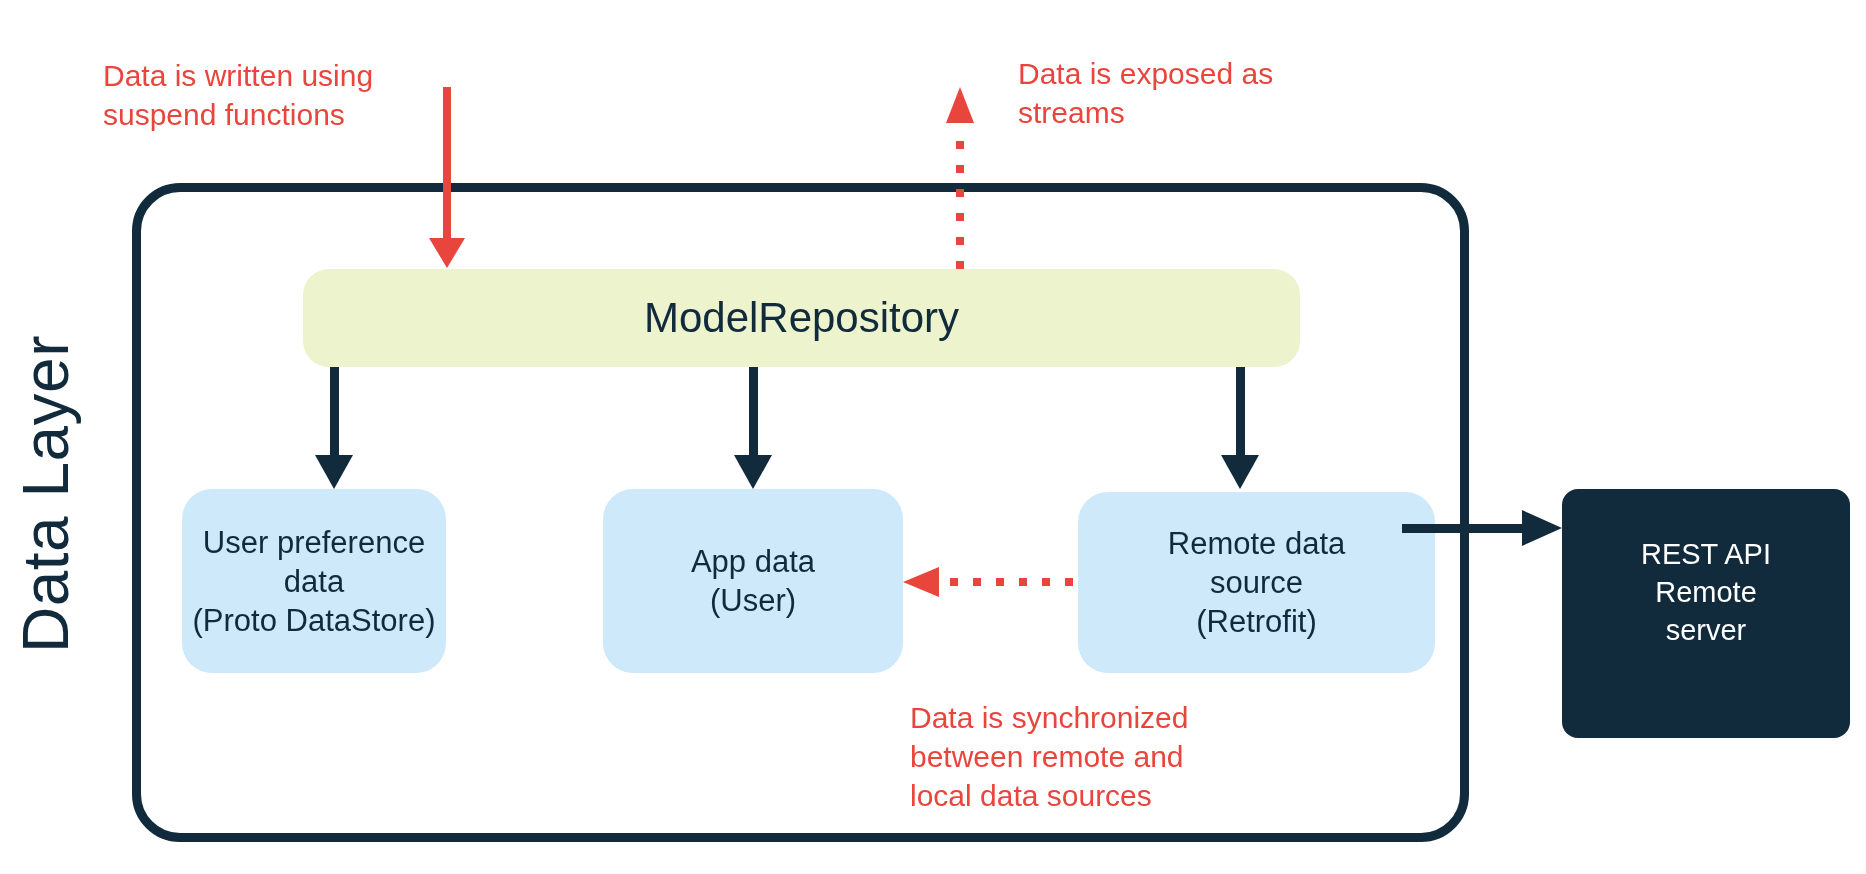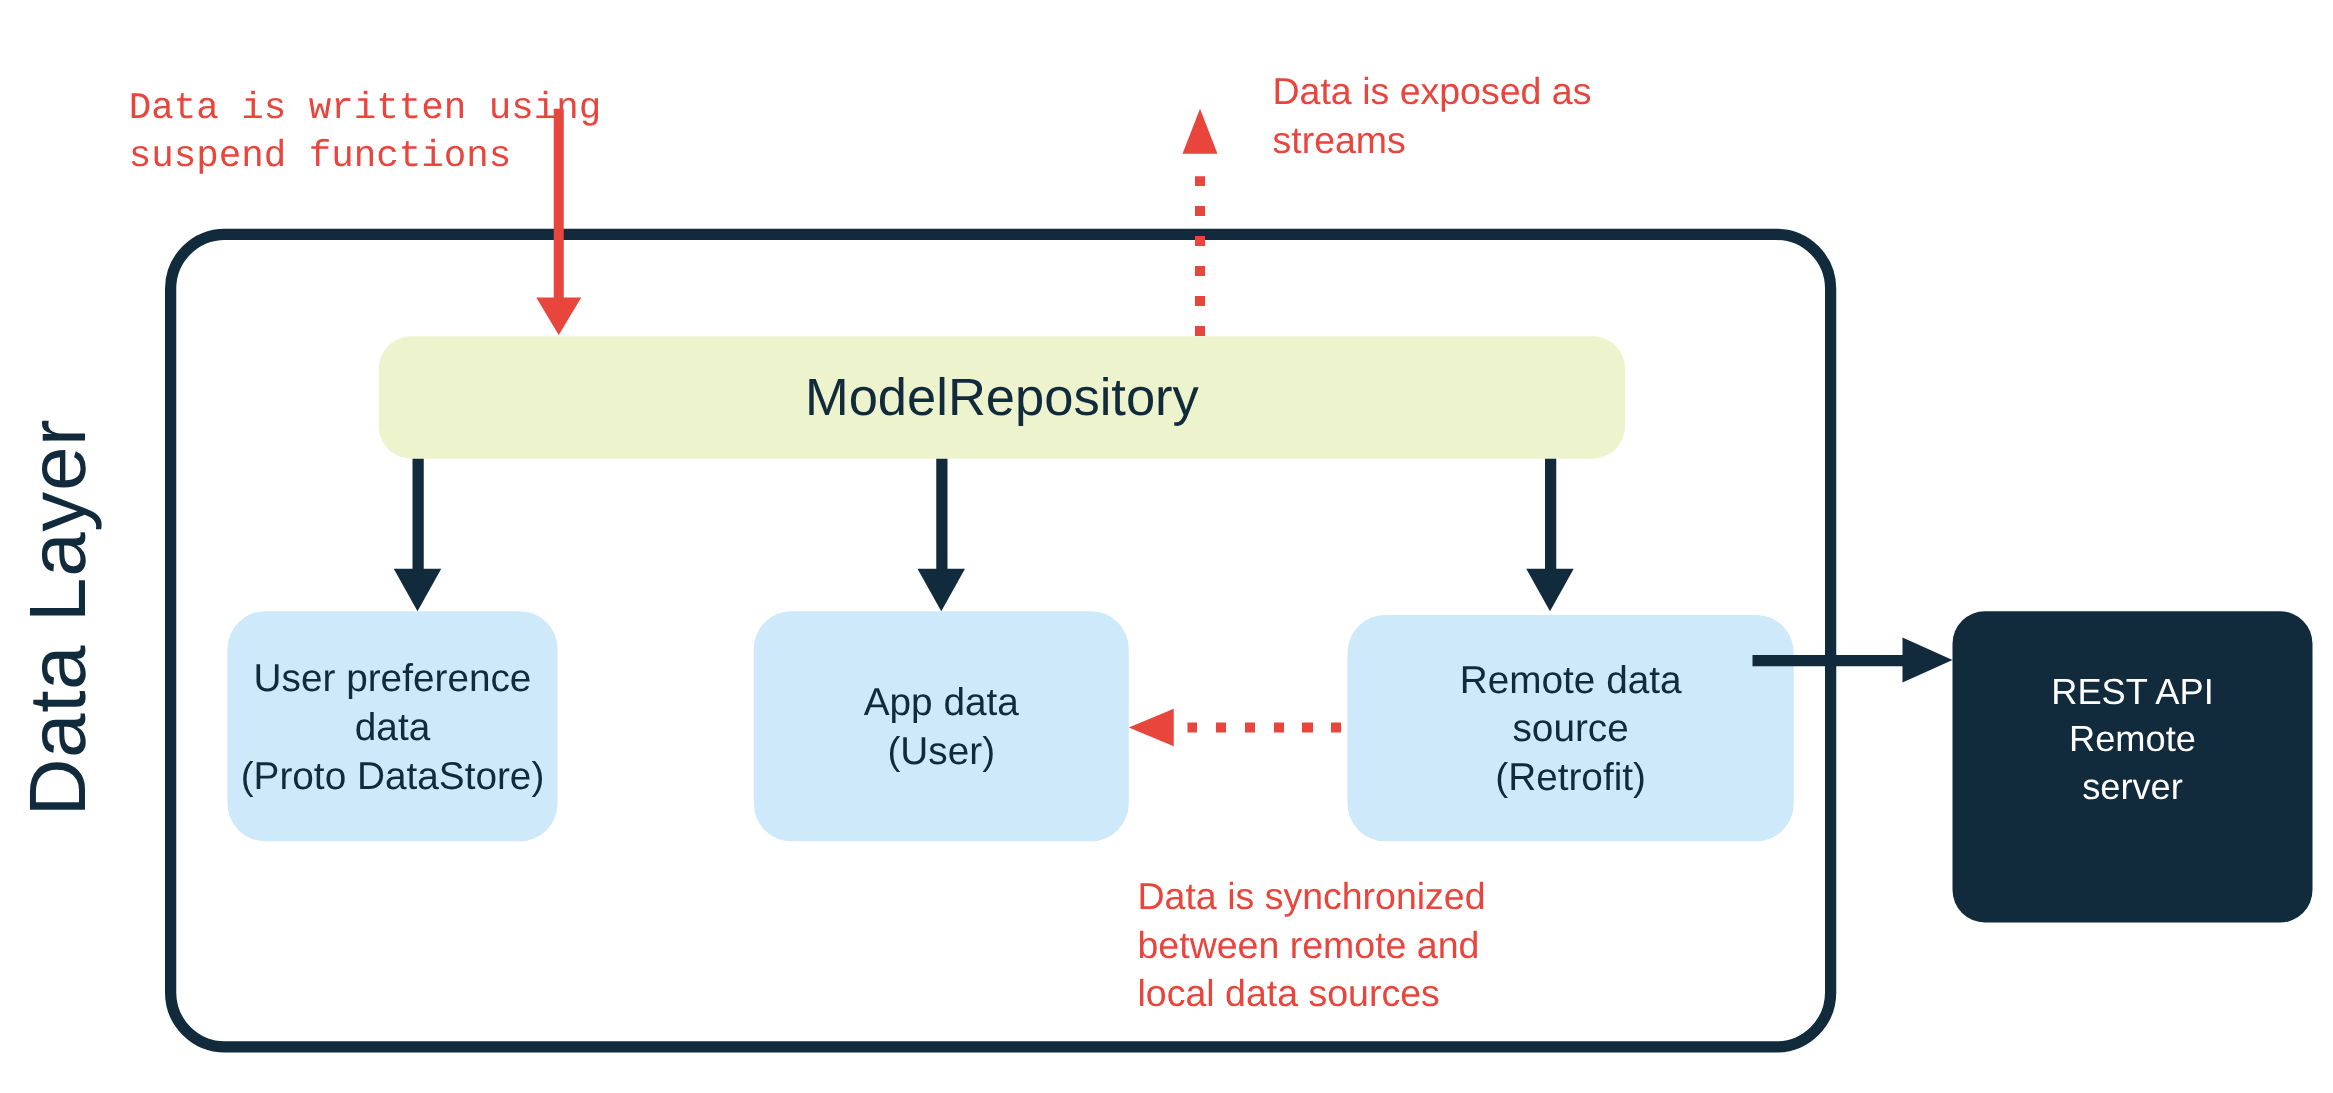--- a/index.html
+++ b/index.html
@@ -77,38 +77,38 @@
   .source-app    { left: 603px;  width: 300px; }
   .source-remote { left: 1078px; width: 357px; top: 492px; height: 181px; }
 
   .server-box {
     position: absolute;
     left: 1562px;
     top: 489px;
     width: 288px;
     height: 249px;
     background: var(--navy);
-    border-radius: 26px;
+    border-radius: 16px;
     color: var(--white);
     text-align: center;
     font-size: 29px;
     line-height: 38px;
     box-sizing: border-box;
     padding-top: 46px;
   }
   .server-box .subtitle { }
 
   .note {
     position: absolute;
     color: var(--red);
     font-size: 30px;
     line-height: 39px;
     white-space: pre-line;
   }
-  .note-written { left: 103px;  top: 68px; font-family: Liberation Mono, monospace; }
+  .note-written { left: 103px;  top: 56px; }
   .note-exposed { left: 1018px; top: 54px; }
   .note-sync    { left: 910px;  top: 698px; }
 
   
   .shaft-v { position: absolute; width: 9px; background: var(--navy); }
   .shaft-h { position: absolute; height: 9px; background: var(--navy); }
   .shaft-v.red { background: var(--red); width: 8px; }
   .dotted-v {
     position: absolute; width: 8px;
     background: repeating-linear-gradient(180deg, var(--red) 0 8px, transparent 8px 24px);

